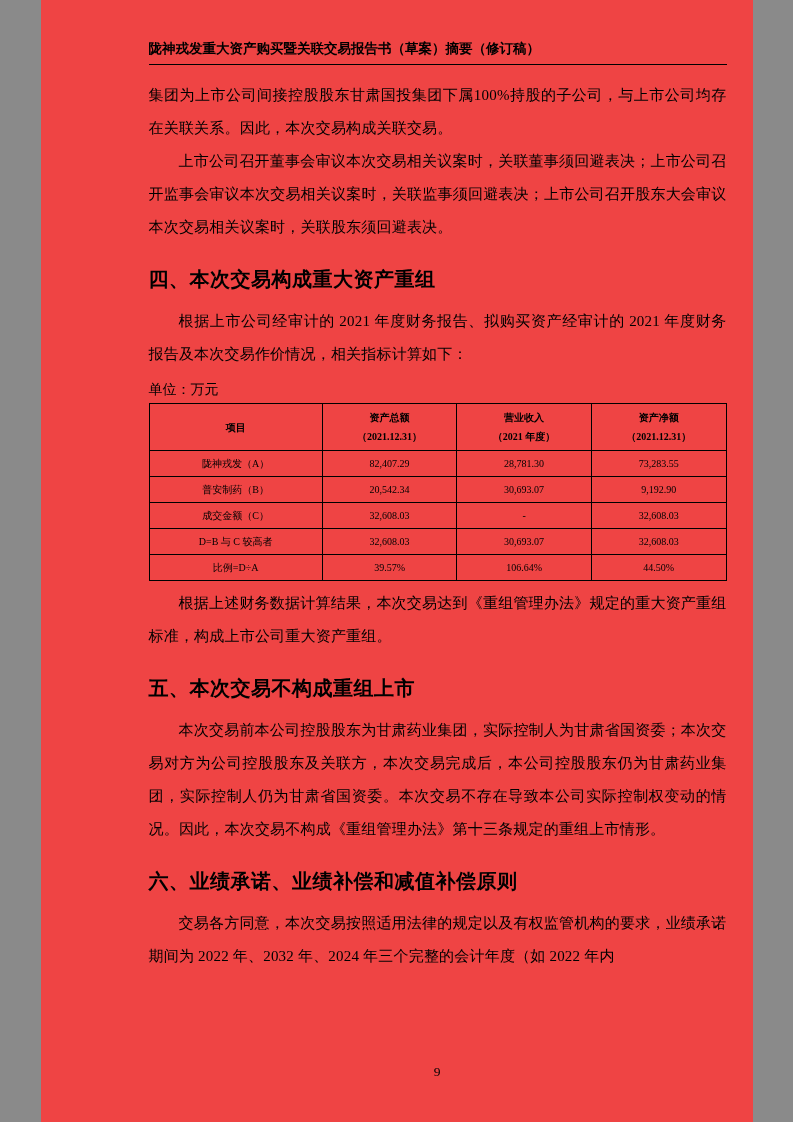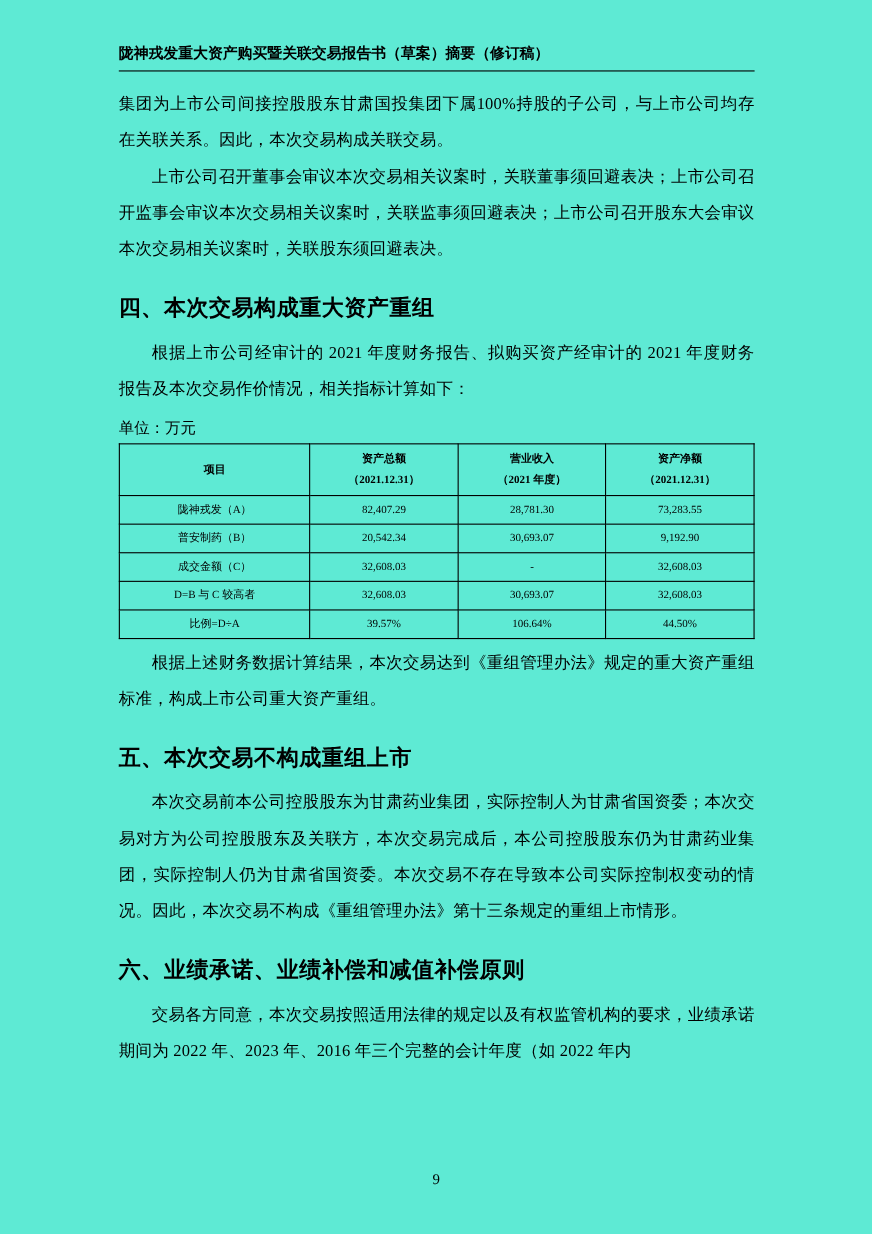--- a/index.html
+++ b/index.html
@@ -1,23 +1,23 @@
 <!DOCTYPE html>
 <html><head>
 <meta charset="utf-8">
 <style>
   html, body {
     margin: 0;
     padding: 0;
     background: #8a8a8a;
   }
   .page {
-    width: 793px;
+    width: 712px;
     height: 1122px;
-    background: #5eead4;
+    background: #ef4444;
     position: relative;
     margin: 0 auto;
     font-family: "Liberation Serif", serif;
     color: #000000;
     box-sizing: border-box;
   }
   .content {
     position: absolute;
     left: 108px;
     top: 40px;
@@ -197,19 +197,19 @@
 
     <p class="body-text indent">根据上述财务数据计算结果，本次交易达到《重组管理办法》规定的重大资产重组标准，构成上市公司重大资产重组。</p>
 
     <h2 class="section">五、本次交易不构成重组上市</h2>
 
     <p class="body-text indent">本次交易前本公司控股股东为甘肃药业集团，实际控制人为甘肃省国资委；本次交易对方为公司控股股东及关联方，本次交易完成后，本公司控股股东仍为甘肃药业集团，实际控制人仍为甘肃省国资委。本次交易不存在导致本公司实际控制权变动的情况。因此，本次交易不构成《重组管理办法》第十三条规定的重组上市情形。</p>
 
     <h2 class="section">六、业绩承诺、业绩补偿和减值补偿原则</h2>
 
 
-    <p class="body-text indent">交易各方同意，本次交易按照适用法律的规定以及有权监管机构的要求，业绩承诺期间为 2022 年、2023 年、2016 年三个完整的会计年度（如 2022 年内</p>
+    <p class="body-text indent">交易各方同意，本次交易按照适用法律的规定以及有权监管机构的要求，业绩承诺期间为 2022 年、2032 年、2024 年三个完整的会计年度（如 2022 年内</p>
 
   </div>
 
   <div class="pagenum">9</div>
 
 </div>
 
 </body></html>

